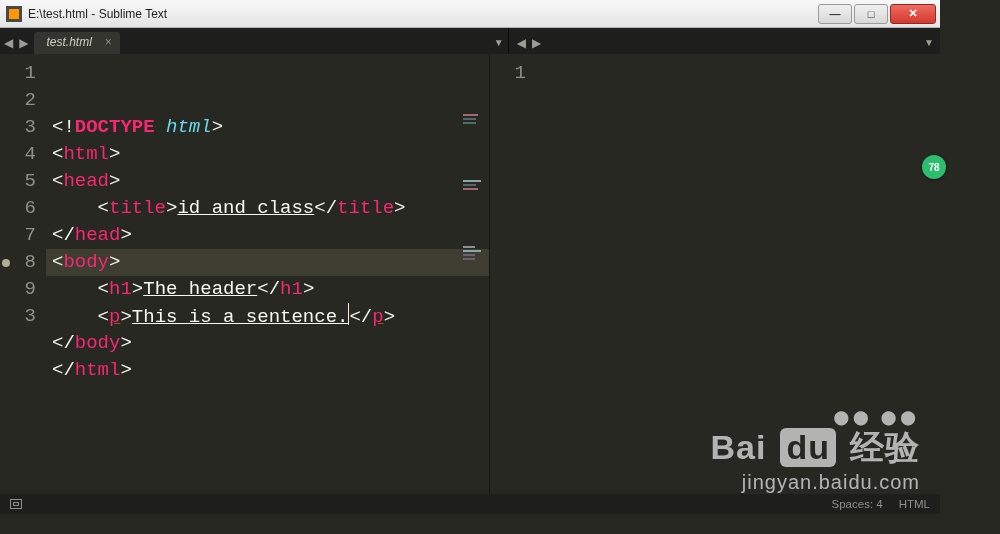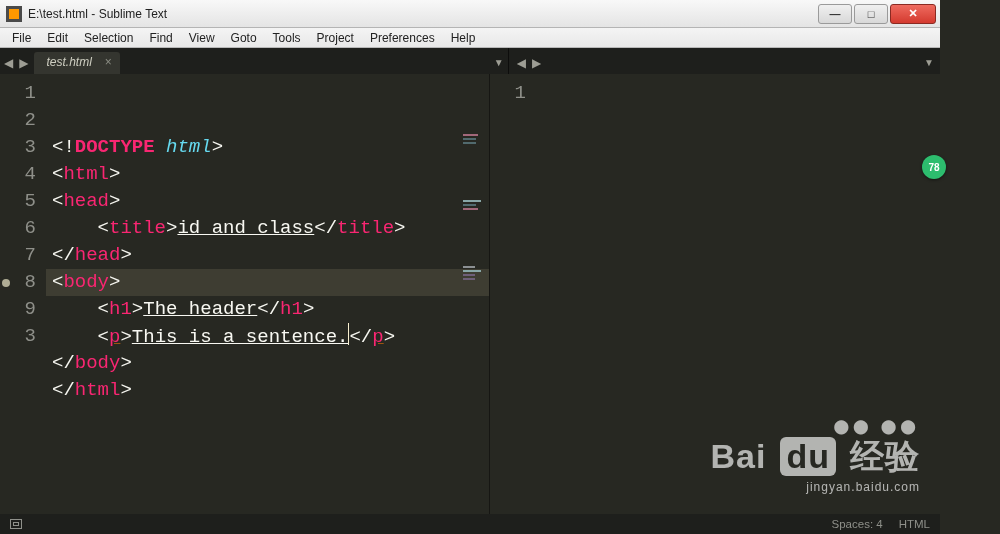--- a/index.html
+++ b/index.html
@@ -111,21 +111,21 @@
   .statusbar .sbicon::after{content:"";position:absolute;left:2px;top:2px;right:2px;bottom:2px;border:1px solid #8f908a;}
   .statusbar .spacer { flex:1; }
 
   
   .watermark {
     position:absolute; right:20px; bottom:40px; color:rgba(255,255,255,0.65);
     text-align:right; pointer-events:none; z-index:50;
   }
   .watermark .big { font-size:34px; font-weight:bold; letter-spacing:1px;}
   .watermark .paws { font-size:14px; letter-spacing:4px; }
-  .watermark .small { font-size:12px; letter-spacing:1px; }
+  .watermark .small { font-size:20px; letter-spacing:1px; }
   .watermark .du { display:inline-block; background:rgba(255,255,255,0.65); color:#272822; border-radius:6px; padding:0 6px; margin:0 14px;}
 
   .badge {
     position:absolute; right:-6px; top:155px; width:24px; height:24px; border-radius:50%;
     background:#2dbd6e; color:#fff; display:flex; align-items:center; justify-content:center;
     font-size:10px; font-weight:bold; box-shadow:0 1px 3px rgba(0,0,0,0.5); z-index:60;
   }
 
   .container { position:relative; width:940px; height:534px; }
 </style>
@@ -142,32 +142,20 @@
         </div>
     <div class="win-btn">
           <span class="glyph">□</span>
         </div>
     <div class="win-btn close">
           <span class="glyph">✕</span>
         </div>
   </div>
 </div>
 
-<div class="menubar">
-  <span>File</span>
-  <span>Edit</span>
-  <span>Selection</span>
-  <span>Find</span>
-  <span>View</span>
-  <span>Goto</span>
-  <span>Tools</span>
-  <span>Project</span>
-  <span>Preferences</span>
-  <span>Help</span>
-</div>
 
 <div class="tabrow">
   <div class="nav-arrows">
     <span>◀</span>
     <span>▶</span>
   </div>
   <div class="tab">
     <span>test.html</span>
     <span class="close">×</span>
   </div>

